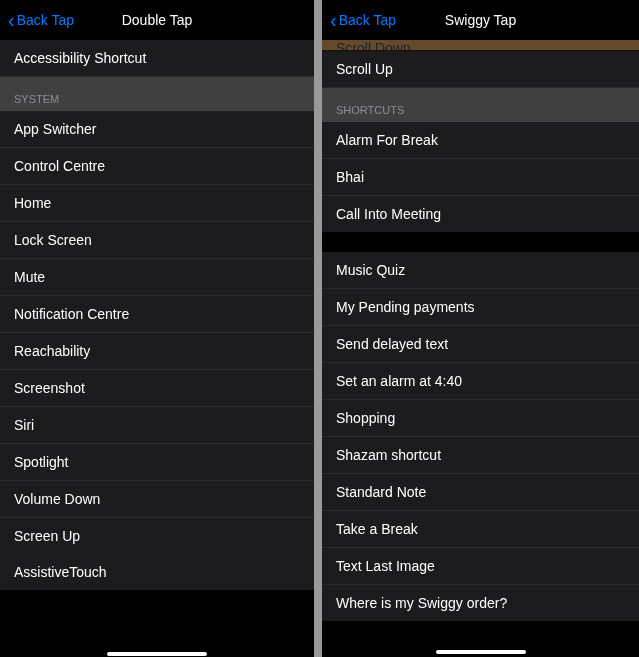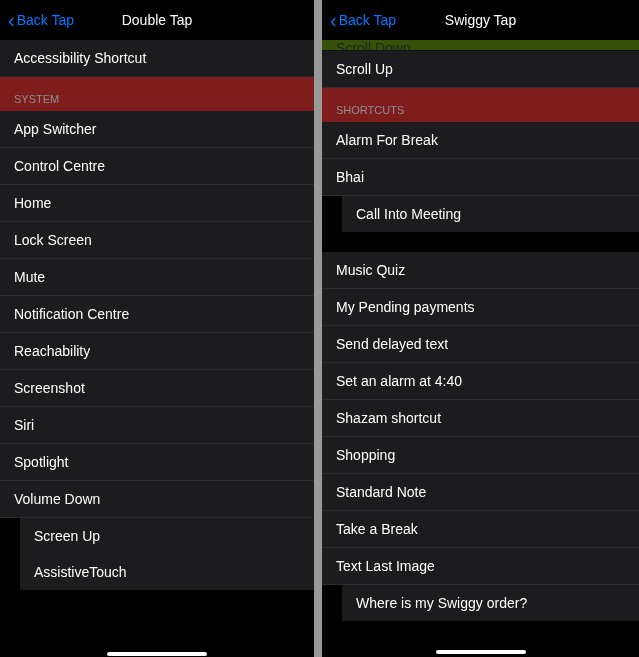--- a/index.html
+++ b/index.html
@@ -54,33 +54,32 @@
       transform: translateX(-50%);
       color: #fff;
       font-size: 14px;
       font-weight: 400;
     }
     .section-header {
       color: #8E8E93;
       font-size: 11px;
       padding: 16px 22px 6px 14px;
       text-transform: uppercase;
-      background: #7f1d1d;
+      background: #404040;
     }
     .list-item {
       background: #1C1C1E;
       color: #fff;
       font-size: 14px;
       padding: 10px 14px;
       border-bottom: 0.5px solid #2C2C2E;
       cursor: pointer;
     }
     .list-item:last-child {
       border-bottom: none;
-      margin-left: 20px;
     }
     .home-indicator {
       position: absolute;
       bottom: 3px;
       left: 50%;
       transform: translateX(-50%);
       width: 90px;
       height: 4px;
       background: #fff;
       border-radius: 2px;
@@ -90,21 +89,21 @@
       bottom: 1px;
     }
     .gap-section {
       background: #000;
       height: 20px;
     }
     .cut-top {
       color: #555;
       font-size: 14px;
       padding: 0 14px 10px 14px;
-      background: #84cc16;
+      background: #fdba74;
       border-bottom: 0.5px solid #2C2C2E;
     }
   </style>
 </head>
 <body>
 
 <div class="screen screen-left">
   <div class="navbar">
     <div class="back-link">
       <span class="chevron">‹</span>
@@ -158,22 +157,22 @@
     <div class="list-item">Call Into Meeting</div>
   </div>
 
   <div class="gap-section"></div>
 
   <div>
     <div class="list-item">Music Quiz</div>
     <div class="list-item">My Pending payments</div>
     <div class="list-item">Send delayed text</div>
     <div class="list-item">Set an alarm at 4:40</div>
+    <div class="list-item">Shopping</div>
     <div class="list-item">Shazam shortcut</div>
-    <div class="list-item">Shopping</div>
     <div class="list-item">Standard Note</div>
     <div class="list-item">Take a Break</div>
     <div class="list-item">Text Last Image</div>
     <div class="list-item">Where is my Swiggy order?</div>
   </div>
 
   <div class="home-indicator"></div>
 </div>
 
 </body></html>

